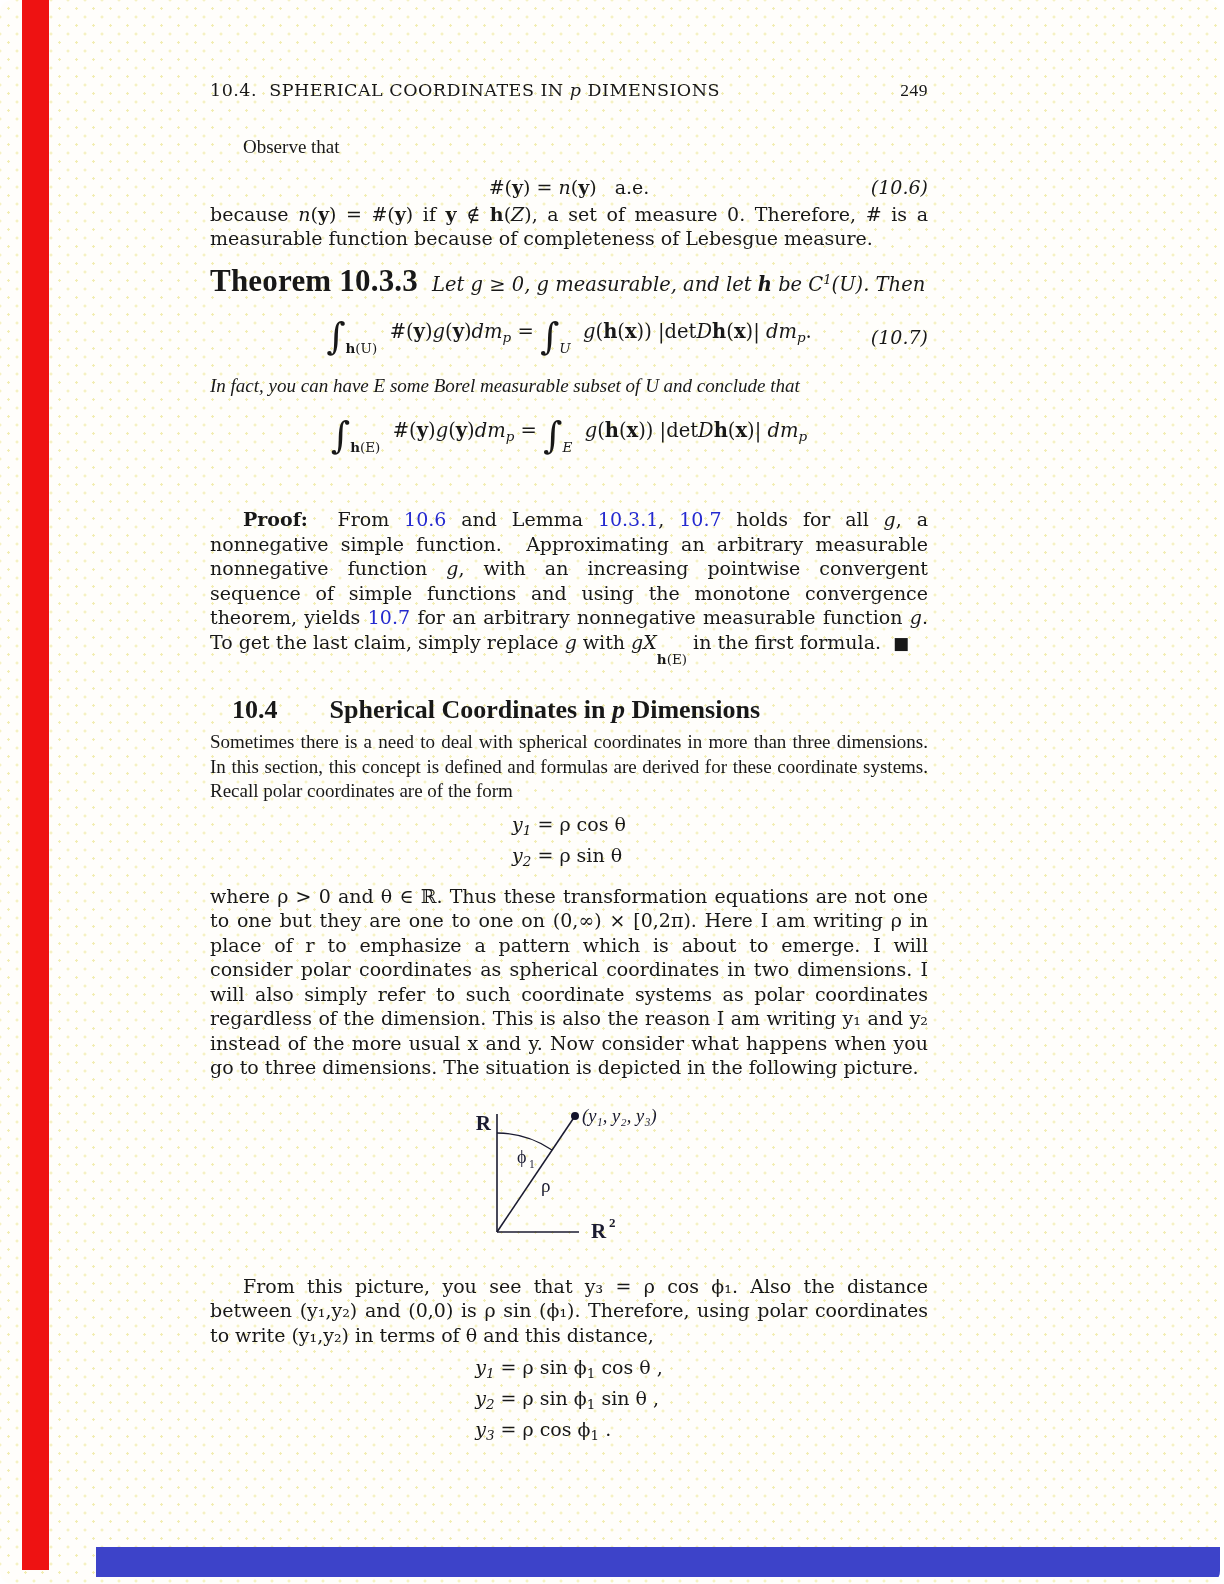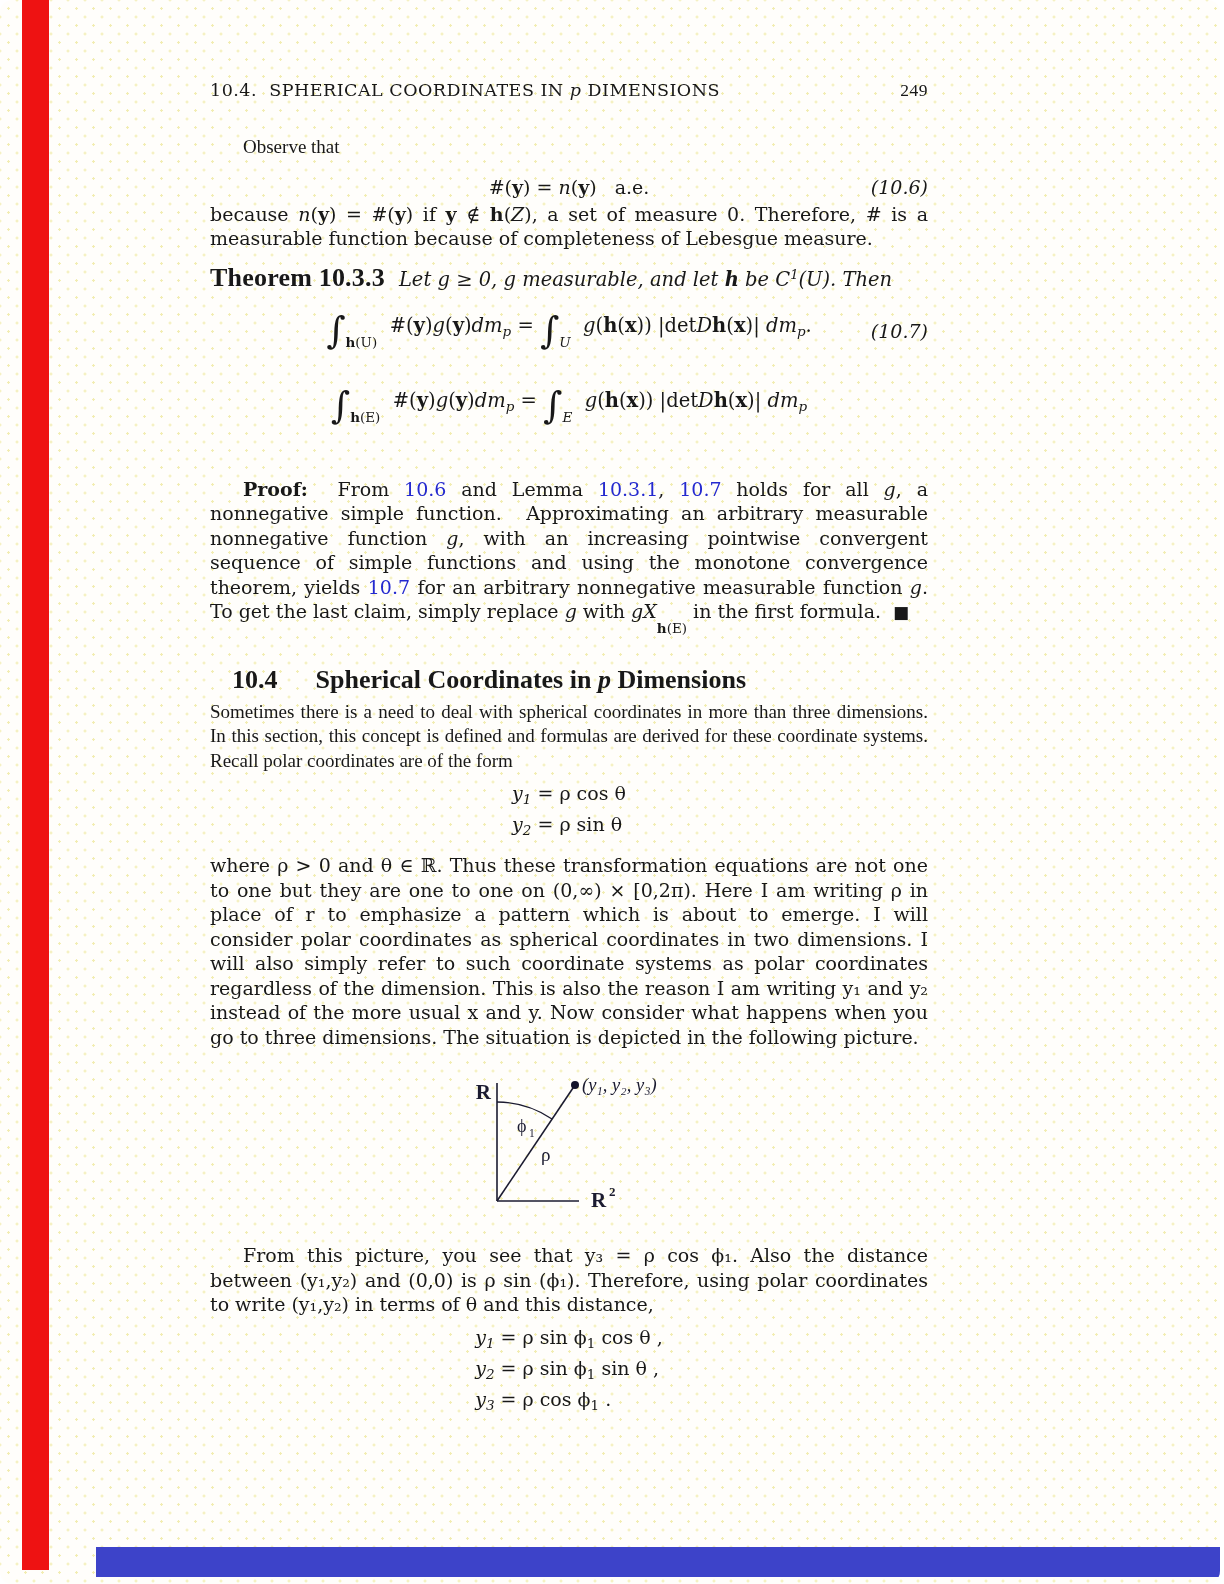--- a/index.html
+++ b/index.html
@@ -24,25 +24,25 @@
   .para{font-size:19px;line-height:24.5px;text-align:justify;margin:0;}
   .indent{text-indent:33px;}
   .italic{font-style:italic;}
 
   .eqline{position:relative;text-align:center;font-size:19px;margin-top:16px;}
   .eqtag{position:absolute;right:0;top:50%;transform:translateY(-50%);font-size:19px;font-style:italic;}
 
   .display-eq{position:relative;text-align:center;font-size:19.5px;padding:14px 0 16px;margin-top:2px;}
 
   .thm{margin-top:12px;}
-  .thm-label{font-weight:700;font-size:26px;letter-spacing:.2px;}
+  .thm-label{font-weight:700;font-size:31px;letter-spacing:.2px;}
   .thm-body{font-size:19.5px;margin-left:10px;}
 
   .sect{margin-top:24px;padding-left:22px;font-weight:700;font-size:26px;}
-  .sect-num{margin-right:38px;}
+  .sect-num{margin-right:52px;}
 
   .eq-group{text-align:center;margin-top:8px;}
   .eq-group-inner{display:inline-block;text-align:left;font-size:19px;line-height:25px;}
 
   
   .seg{white-space:pre-wrap;}
   .i{font-style:italic;}
   .b{font-weight:700;}
   .bi{font-weight:700;font-style:italic;}
   .sub{font-size:13.5px;vertical-align:-4px;}
@@ -97,20 +97,21 @@
     <div class="thm">
       <span class="thm-label">Theorem 10.3.3</span>
       <span class="thm-body math"><span class="seg i">Let g ≥ 0, g measurable, and let </span><span class="seg bi">h</span><span class="seg i"> be C</span><span class="seg sup i">1</span><span class="seg i">(U). Then</span></span>
     </div>
 
     <div class="display-eq math">
       <span><span class="seg int">∫</span><span class="seg intsub b">h</span><span class="seg intsub">(U)</span><span class="seg">  #(</span><span class="seg b">y</span><span class="seg">)</span><span class="seg i">g</span><span class="seg">(</span><span class="seg b">y</span><span class="seg">)</span><span class="seg i">dm</span><span class="seg sub i">p</span><span class="seg"> = </span><span class="seg int">∫</span><span class="seg intsub i">U</span><span class="seg">  </span><span class="seg i">g</span><span class="seg">(</span><span class="seg b">h</span><span class="seg">(</span><span class="seg b">x</span><span class="seg">)) |det</span><span class="seg i">D</span><span class="seg b">h</span><span class="seg">(</span><span class="seg b">x</span><span class="seg">)| </span><span class="seg i">dm</span><span class="seg sub i">p</span><span class="seg">.</span></span>
       <span class="eqtag">(10.7)</span>
     </div>
 
+    <p class="para italic">In fact, you can have E some Borel measurable subset of U and conclude that</p>
 
     <div class="display-eq math">
       <span><span class="seg int">∫</span><span class="seg intsub b">h</span><span class="seg intsub">(E)</span><span class="seg">  #(</span><span class="seg b">y</span><span class="seg">)</span><span class="seg i">g</span><span class="seg">(</span><span class="seg b">y</span><span class="seg">)</span><span class="seg i">dm</span><span class="seg sub i">p</span><span class="seg"> = </span><span class="seg int">∫</span><span class="seg intsub i">E</span><span class="seg">  </span><span class="seg i">g</span><span class="seg">(</span><span class="seg b">h</span><span class="seg">(</span><span class="seg b">x</span><span class="seg">)) |det</span><span class="seg i">D</span><span class="seg b">h</span><span class="seg">(</span><span class="seg b">x</span><span class="seg">)| </span><span class="seg i">dm</span><span class="seg sub i">p</span></span>
     </div>
 
     <p class="para indent spacer-proof math"><span class="seg b">Proof:</span><span class="seg">  From </span><span class="seg link">10.6</span><span class="seg"> and Lemma </span><span class="seg link">10.3.1</span><span class="seg">, </span><span class="seg link">10.7</span><span class="seg"> holds for all </span><span class="seg i">g</span><span class="seg">, a nonnegative simple function.  Approximating an arbitrary measurable nonnegative function </span><span class="seg i">g</span><span class="seg">, with an increasing pointwise convergent sequence of simple functions and using the monotone convergence theorem, yields </span><span class="seg link">10.7</span><span class="seg"> for an arbitrary nonnegative measurable function </span><span class="seg i">g</span><span class="seg">.  To get the last claim, simply replace </span><span class="seg i">g</span><span class="seg"> with </span><span class="seg i">g</span><span class="seg scr">X</span><span class="seg intsub b">h</span><span class="seg intsub">(E)</span><span class="seg"> in the first formula.  </span><span class="seg qed">■</span></p>
 
     <div class="sect">
       <span class="sect-num">10.4</span><span><span class="seg">Spherical Coordinates in </span><span class="seg bi">p</span><span class="seg"> Dimensions</span></span>
     </div>

